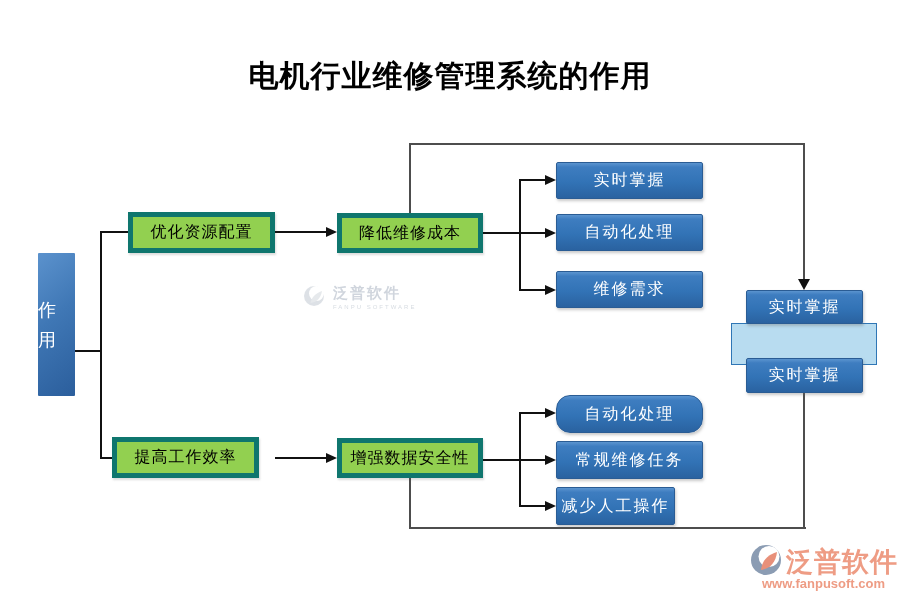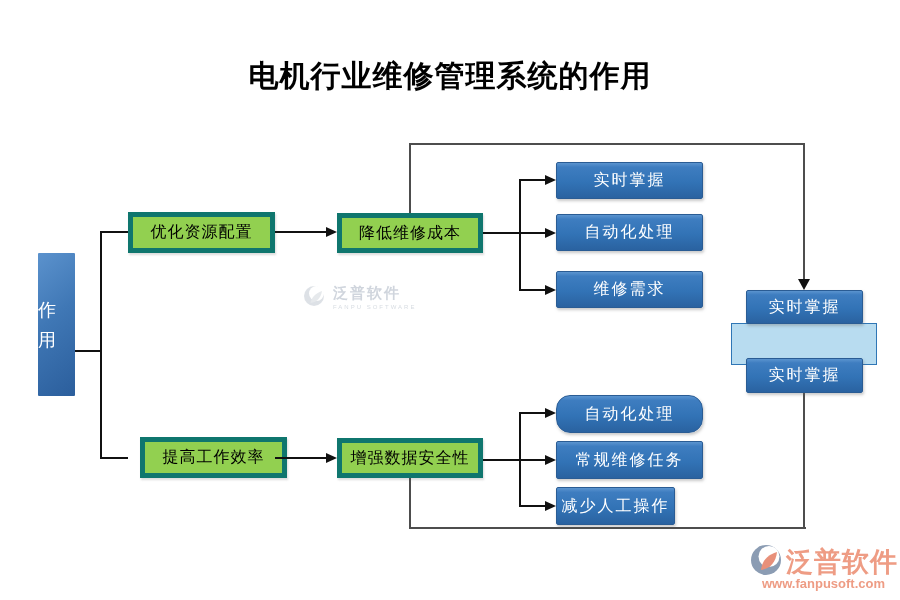--- a/index.html
+++ b/index.html
@@ -41,21 +41,21 @@
     border-top:5px solid transparent; border-bottom:5px solid transparent;
     border-left:11px solid #111;
   }
   .arrow-down {
     position:absolute; width:0; height:0;
     border-left:6px solid transparent; border-right:6px solid transparent;
     border-top:11px solid #111;
   }
   #g1 { left:128px; top:212px; width:147px; height:41px; }
   #g2 { left:337px; top:213px; width:146px; height:40px; }
-  #g3 { left:140px; top:437px; width:147px; height:41px; }
+  #g3 { left:112px; top:437px; width:147px; height:41px; }
   #g4 { left:337px; top:438px; width:146px; height:40px; }
   #t1 { left:556px; top:162px; width:147px; height:37px; }
   #t2 { left:556px; top:214px; width:147px; height:37px; }
   #t3 { left:556px; top:271px; width:147px; height:37px; }
   #b1 { left:556px; top:395px; width:147px; height:38px;border-radius:14px; }
   #b2 { left:556px; top:441px; width:147px; height:38px; }
   #b3 { left:556px; top:487px; width:119px; height:38px; }
   #r1 { left:746px; top:290px; width:117px; height:34px; }
   #r2 { left:746px; top:358px; width:117px; height:35px; }
   #band {

